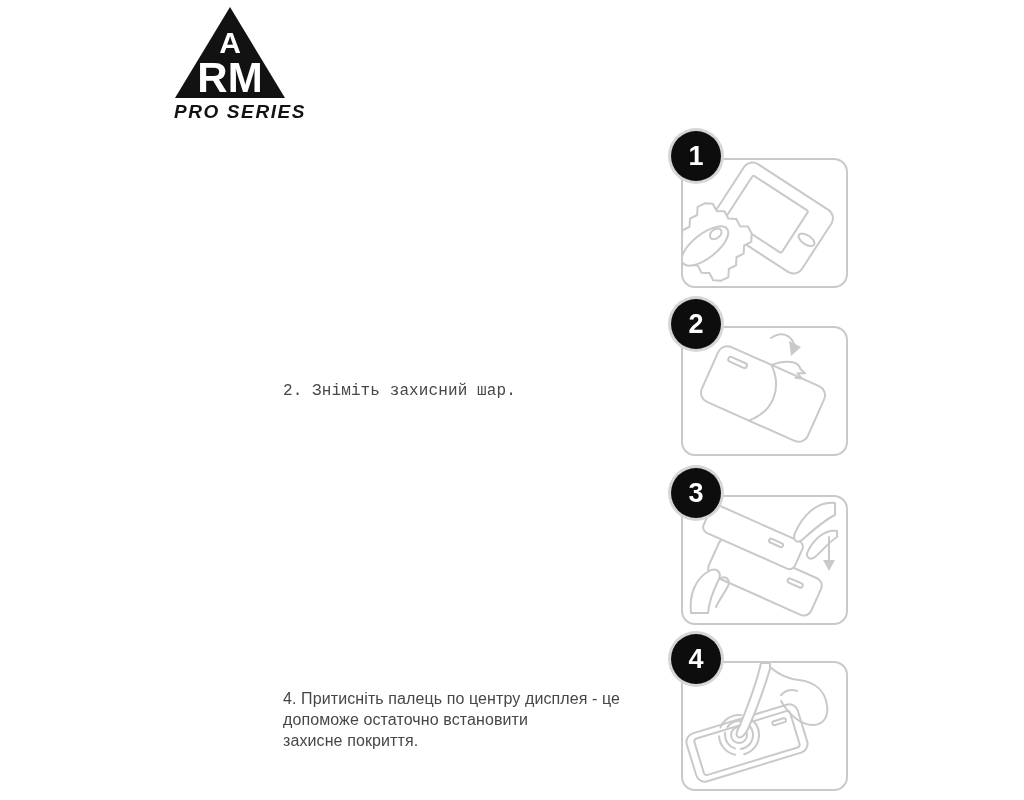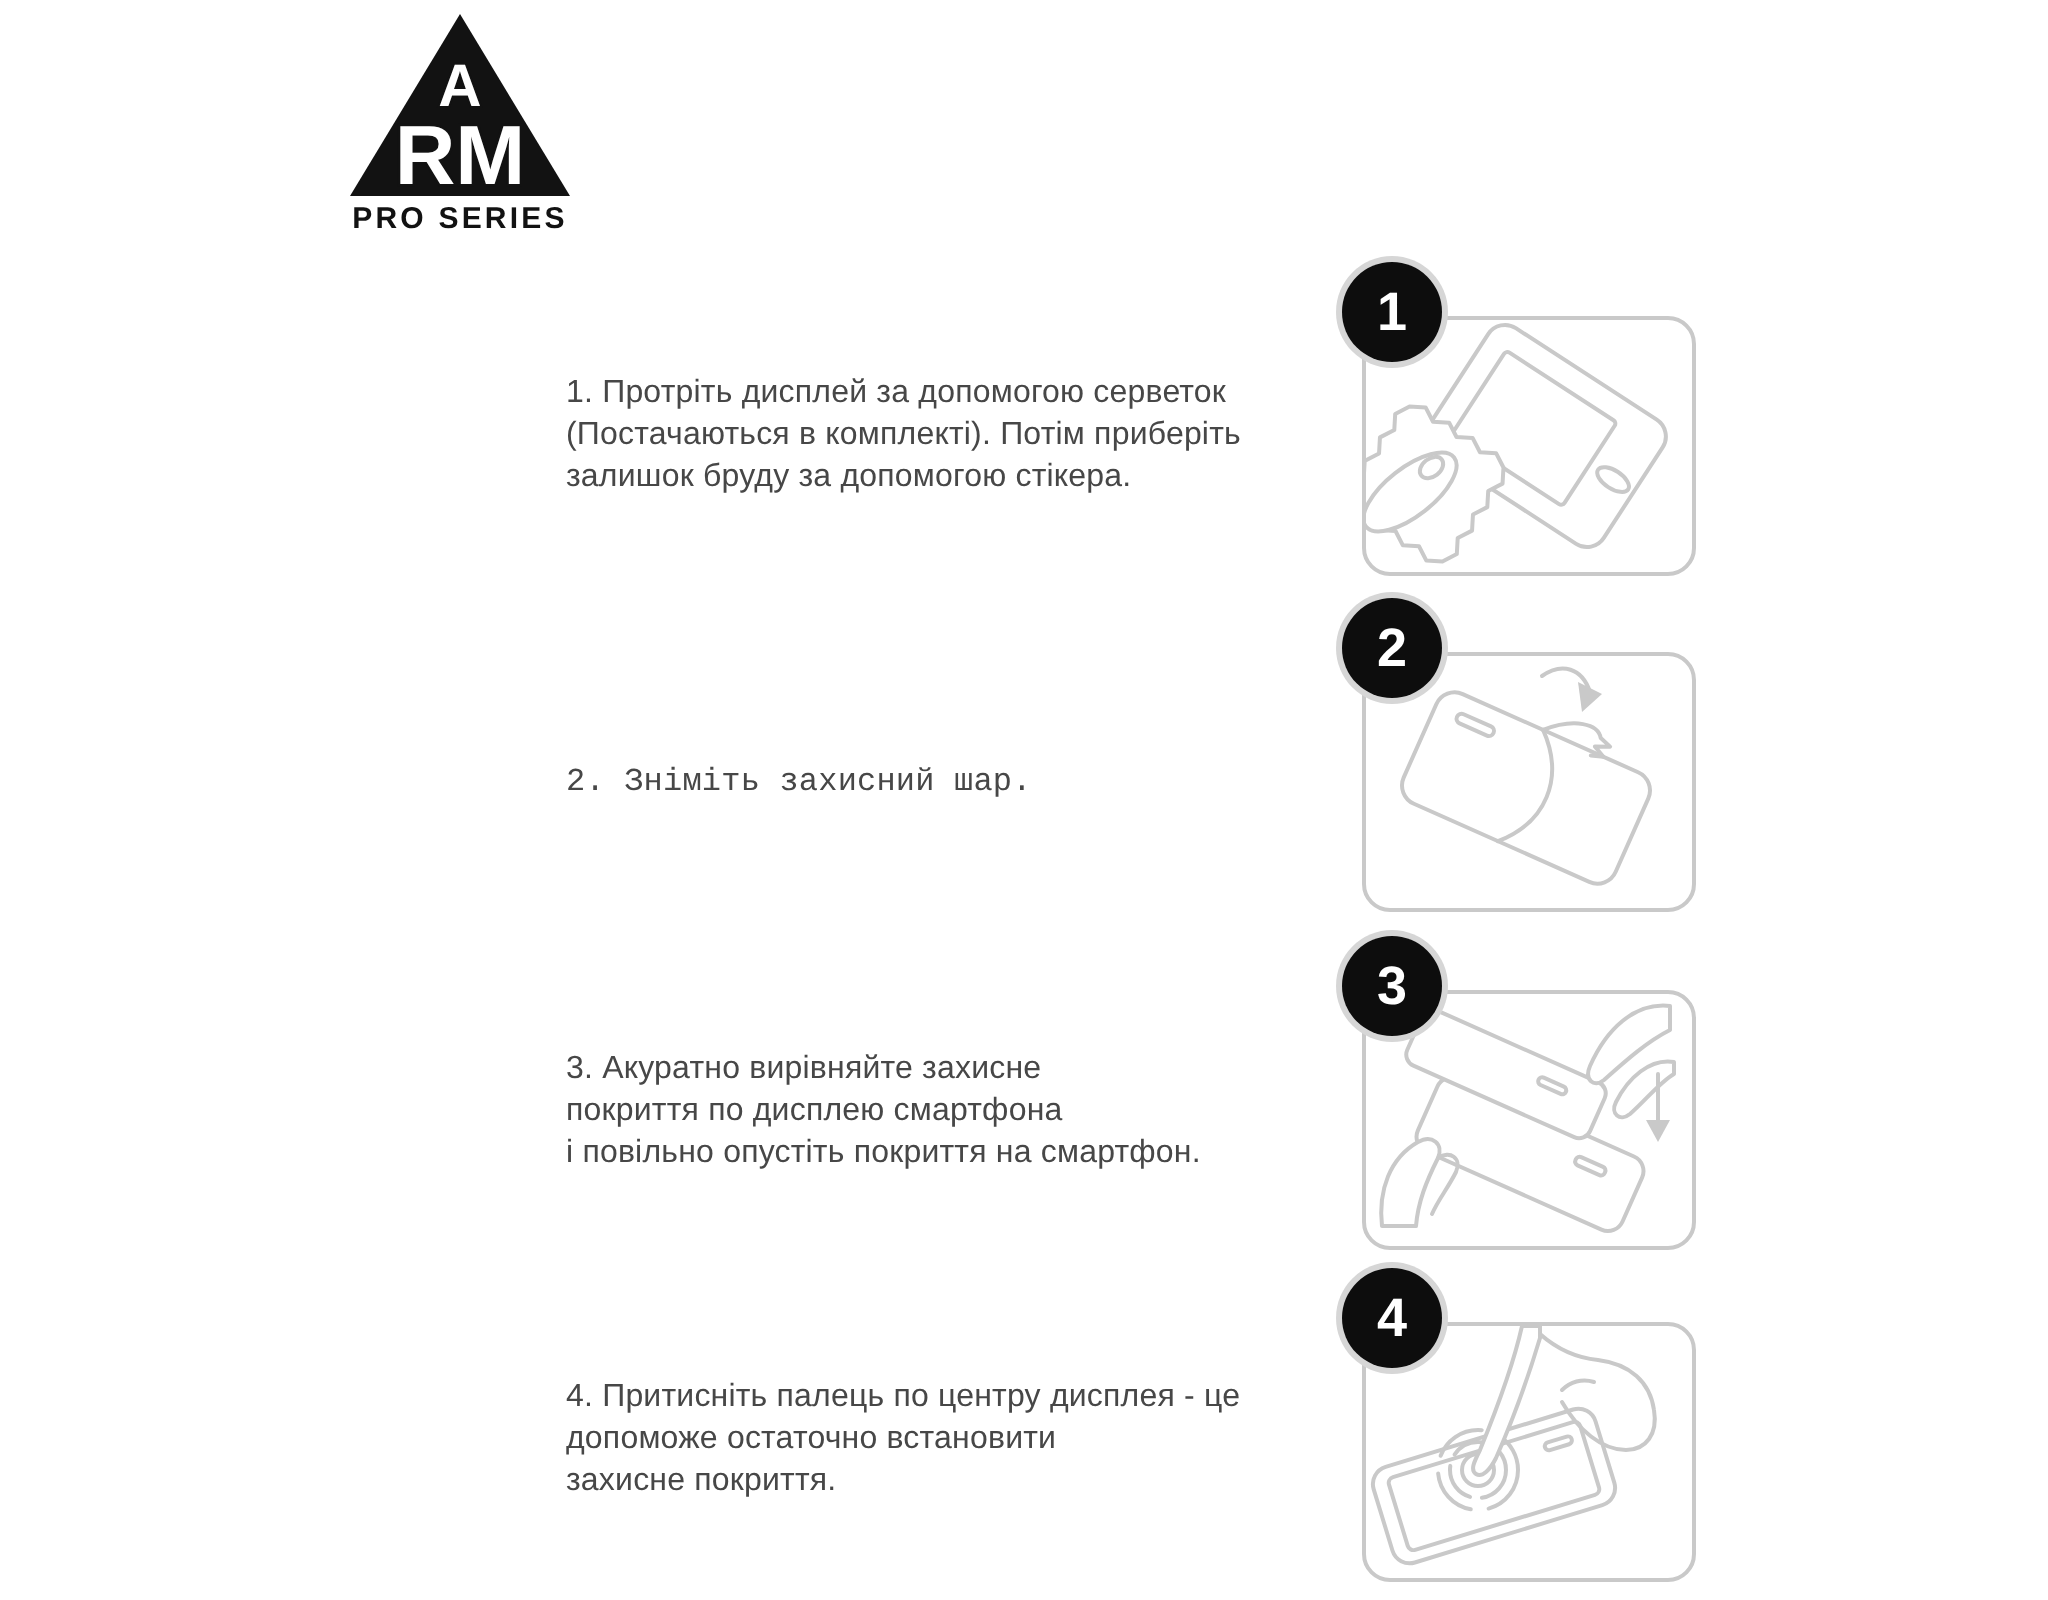--- a/index.html
+++ b/index.html
@@ -6,22 +6,22 @@
   html,body { background:#fff; }
   .page {
     position:relative; width:1024px; height:800px; background:#ffffff;
     font-family:"Liberation Sans", sans-serif; overflow:hidden;
   }
 
   
   .logo { position:absolute; left:174px; top:6px; width:112px; text-align:center; }
   .logo-tri-svg { display:block; width:112px; height:92px; }
   .logo-series {
-    margin-top:3px; font-size:15px; font-weight:700; letter-spacing:1.6px;
-    color:#121212; white-space:nowrap;
+    margin-top:3px; font-size:19px; font-weight:700; letter-spacing:1.6px;
+    color:#121212; white-space:nowrap;font-style:italic;
   }
 
   
   .title {
     position:absolute; left:314px; top:50px; font-size:29px; font-weight:700;
     color:#1c1c1c; letter-spacing:0.2px; white-space:nowrap;
   }
 
   
   .step-text {
@@ -60,27 +60,21 @@
   <div class="logo">
     <svg class="logo-tri-svg" viewBox="0 0 112 92">
       <polygon points="56,1 111,92 1,92" fill="#121212"></polygon>
       <text x="56" y="47" text-anchor="middle" font-size="30" font-weight="bold" fill="#ffffff" stroke="#121212" stroke-width="2" paint-order="stroke" style="font-family:'Liberation Sans',sans-serif">A</text>
       <text x="56" y="86" text-anchor="middle" font-size="42" font-weight="bold" fill="#ffffff" stroke="#121212" stroke-width="2.5" paint-order="stroke" style="font-family:'Liberation Sans',sans-serif">RM</text>
     </svg>
     <div class="logo-series">PRO SERIES</div>
   </div>
 
 
-  <div class="step-text t1">1. Протріть дисплей за допомогою серветок
-(Постачаються в комплекті). Потім приберіть
-залишок бруду за допомогою стікера.</div>
   <div class="step-text t2">2. Зніміть захисний шар.</div>
-  <div class="step-text t3">3. Акуратно вирівняйте захисне
-покриття по дисплею смартфона
-і повільно опустіть покриття на смартфон.</div>
   <div class="step-text t4">4. Притисніть палець по центру дисплея - це
 допоможе остаточно встановити
 захисне покриття.</div>
 
   <div class="illus-box b1">
     <svg class="illus" viewBox="0 0 163 126">
       <g transform="translate(90,58) rotate(33)">
         <rect class="wfill" x="-52" y="-37" width="104" height="74" rx="10"></rect>
         <rect x="-40" y="-25" width="66" height="50" rx="2"></rect>
         <ellipse cx="40" cy="0" rx="9" ry="4.5"></ellipse>

